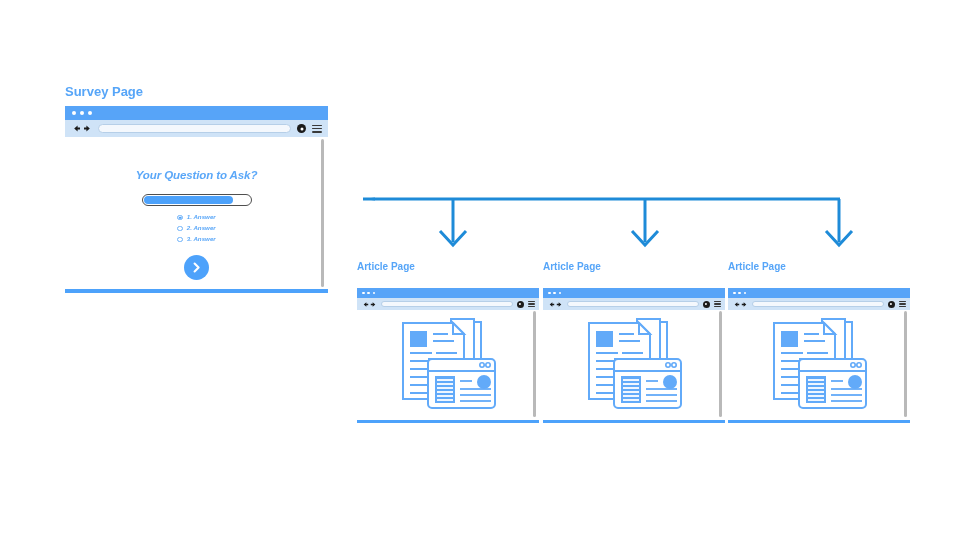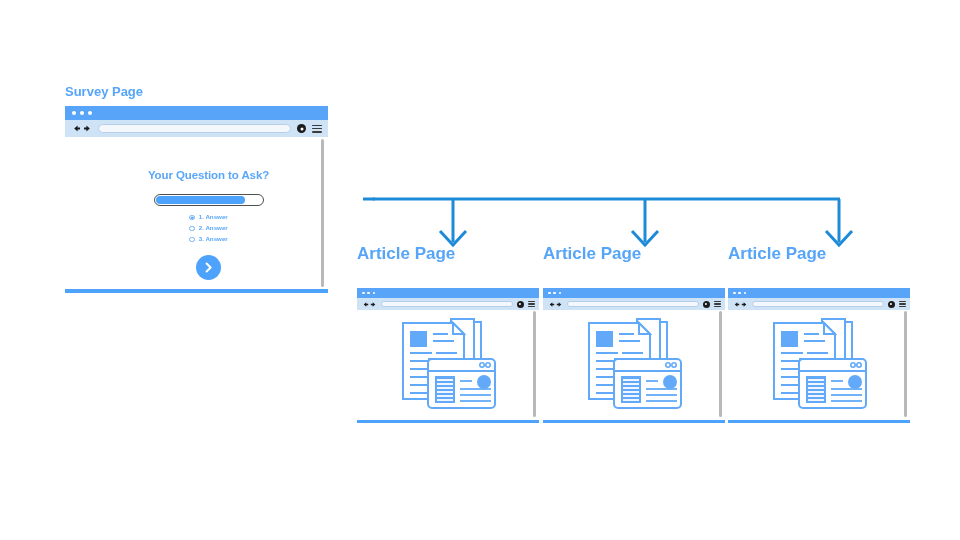--- a/index.html
+++ b/index.html
@@ -139,24 +139,25 @@
     width: 3.5px;
   }
   #survey-window .win-footer {
     bottom: 0;
     width: 263px;
     height: 4px;
   }
 
   .survey-content {
     position: absolute;
-    left: 16px;
+    left: 4px;
     top: 31px;
     width: 255px;
     text-align: center;
+    font-style: italic;
   }
   #survey-question {
     color: #5aa7f8;
     font-weight: bold;
     font-size: 11.5px;
     margin-top: 32px;
     letter-spacing: -0.1px;
   }
   .answer-slider {
     width: 110px;
@@ -278,21 +279,21 @@
     left: 0;
     right: 6px;
     top: 22px;
     bottom: 6px;
     display: flex;
     align-items: center;
     justify-content: center;
   }
 
   #caption-survey { left: 65px; top: 84px; width: 258px; font-size: 13px; }
-  .caption-article { top: 244px; width: 182px; font-size: 17px; }
+  .caption-article { top: 261px; width: 182px; font-size: 10px; }
   #caption-article-1 { left: 357px; }
   #caption-article-2 { left: 543px; }
   #caption-article-3 { left: 728px; }
 </style>
 </head>
 <body>
 
 <div class="caption" id="caption-survey">Survey Page</div>
 
 <div class="window" id="survey-window">

